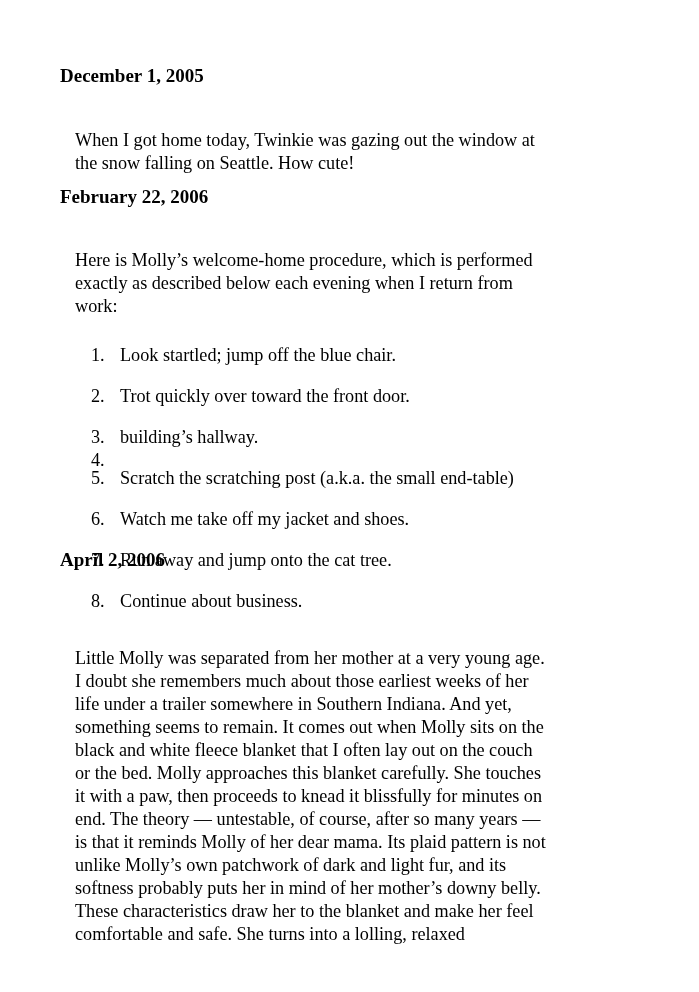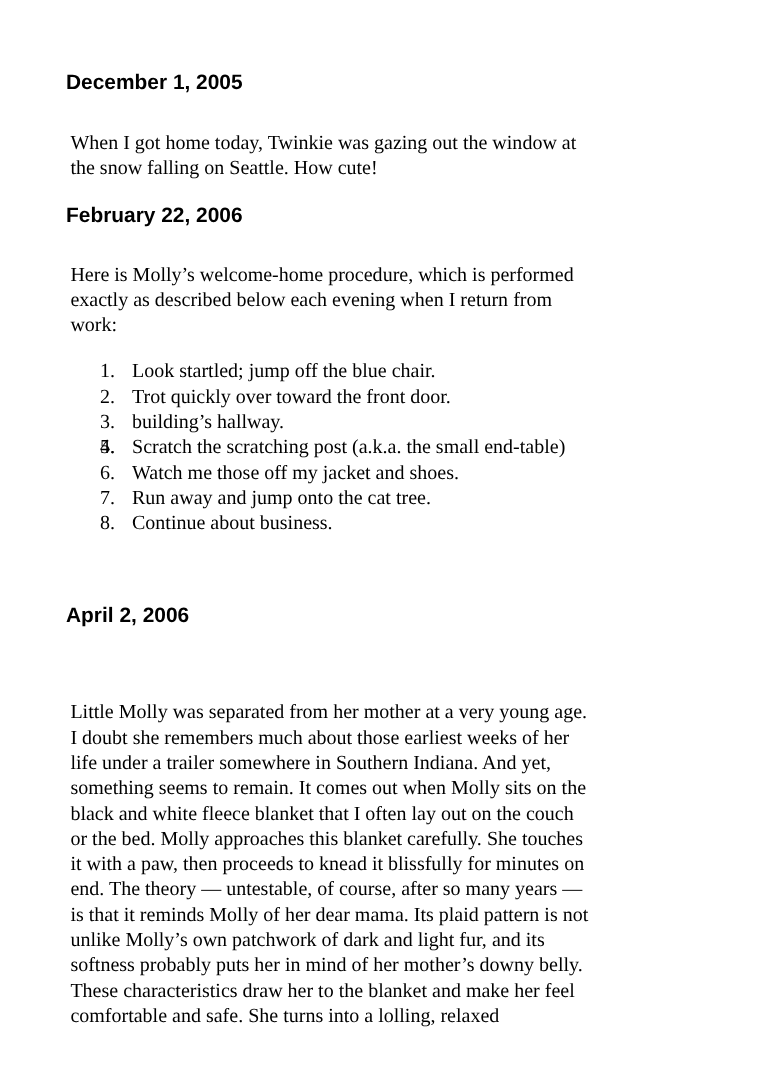--- a/index.html
+++ b/index.html
@@ -1,24 +1,24 @@
 <!DOCTYPE html>
 <html><head>
 <meta charset="utf-8">
 <style>
   html, body { margin: 0; padding: 0; background: #ffffff; }
   body { width: 699px; height: 992px; position: relative; overflow: hidden; color: #000; }
   .page { position: absolute; left: 60px; top: 0; width: 560px; }
-  .h { position: absolute; left: 0; font-family: Liberation Sans, sans-serif; font-weight: bold; font-size: 19px; line-height: 22px; margin: 0; white-space: nowrap; }
-  .p { position: absolute; left: 0; font-family: "Liberation Serif", serif; font-size: 18.2px; line-height: 23px; margin: 4px; width: 530px; }
+  .h { position: absolute; left: 0; font-family: Liberation Serif, serif; font-weight: bold; font-size: 19px; line-height: 22px; margin: 0; white-space: nowrap; }
+  .p { position: absolute; left: 0; font-family: "Liberation Serif", serif; font-size: 18.2px; line-height: 23px; margin: 15px; width: 530px; }
   .p .ln { display: block; white-space: nowrap; }
   .list { position: absolute; left: 0; margin: 0; padding: 0; list-style: none; font-family: "Liberation Serif", serif; font-size: 18.2px; line-height: 23px; }
   .list li { position: relative; padding-left: 60px; }
   .list li .num { position: absolute; left: 31px; top: 0; }
-  .list li .ln { display: block; white-space: nowrap; }
+  .list li .ln { display: block; white-space: nowrap; margin-top: 18px; }
 </style>
 </head>
 <body>
 
 <div class="page">
 
   <h2 class="h" style="top:65px">December 1, 2005</h2>
   <div class="p" style="top:114px">
     <span class="ln">When I got home today, Twinkie was gazing out the window at</span>
     <span class="ln">the snow falling on Seattle. How cute!</span>
@@ -46,21 +46,21 @@
     </li>
     <li>
       <span class="num">4.</span>
     </li>
     <li>
       <span class="num">5.</span>
       <span class="ln">Scratch the scratching post (a.k.a. the small end-table)</span>
     </li>
     <li>
       <span class="num">6.</span>
-      <span class="ln">Watch me those off my jacket and shoes.</span>
+      <span class="ln">Watch me take off my jacket and shoes.</span>
     </li>
     <li>
       <span class="num">7.</span>
       <span class="ln">Run away and jump onto the cat tree.</span>
     </li>
     <li>
       <span class="num">8.</span>
       <span class="ln">Continue about business.</span>
     </li>
   </ol>

